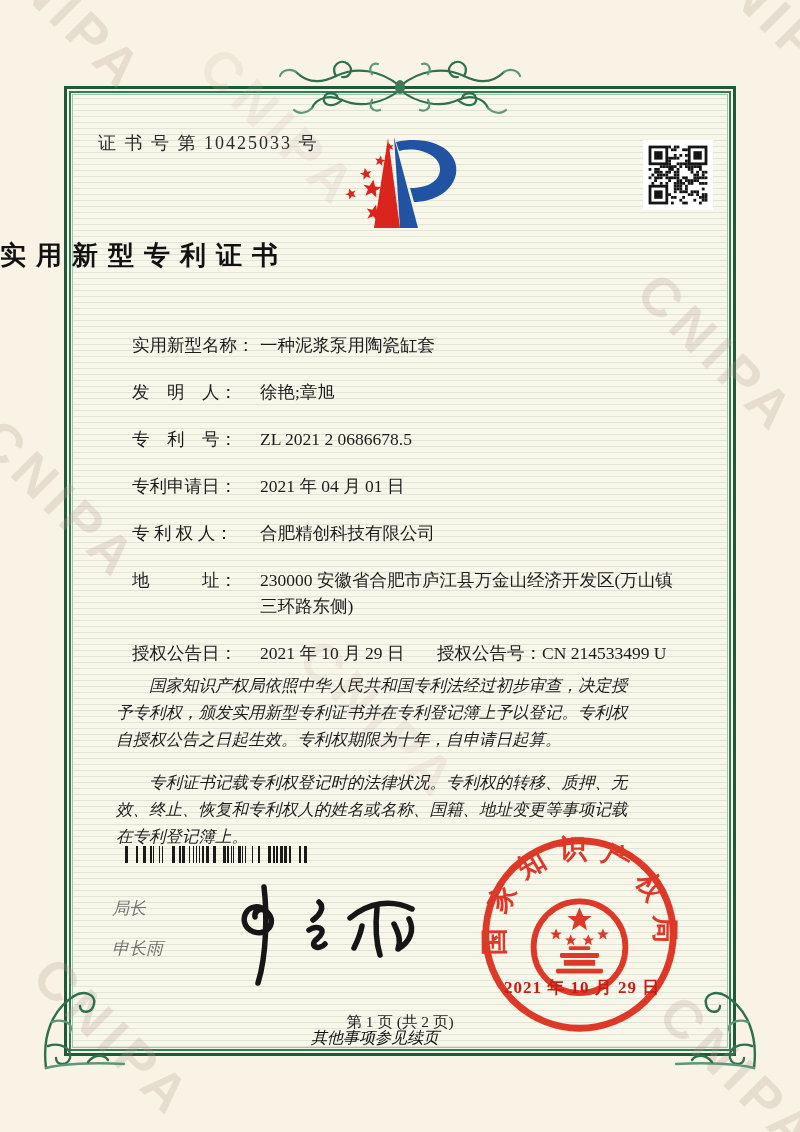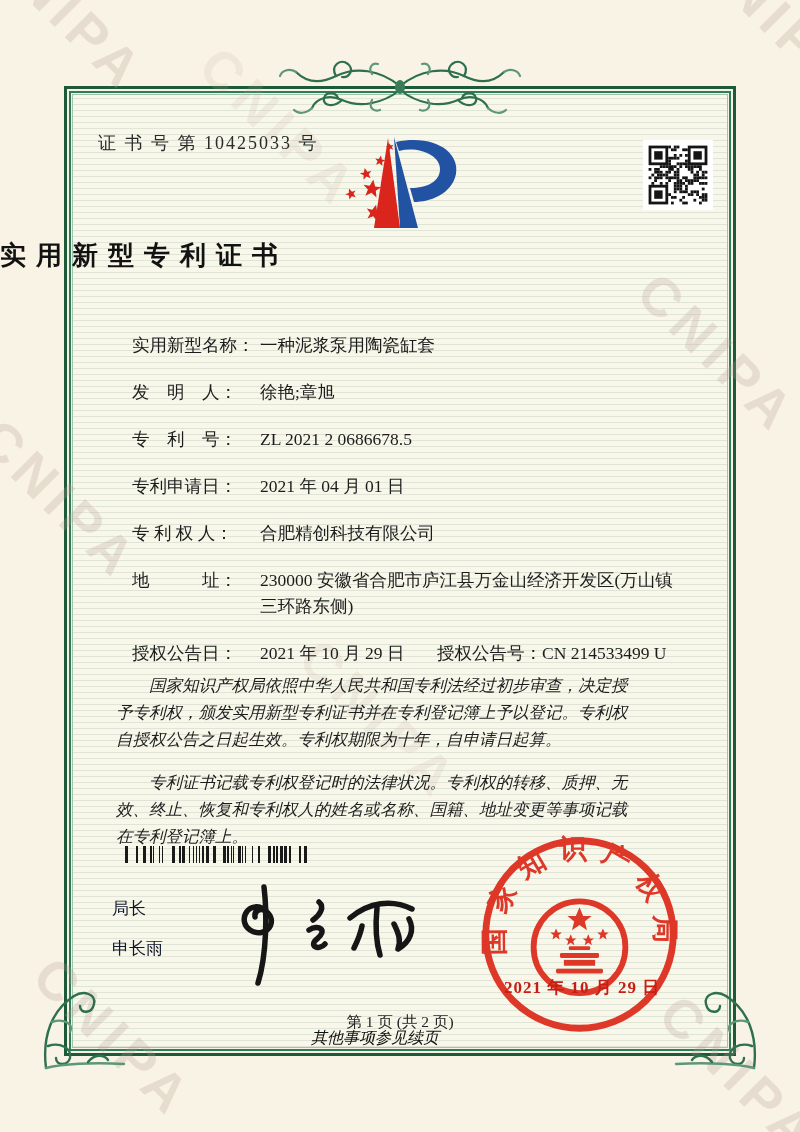--- a/index.html
+++ b/index.html
@@ -53,21 +53,21 @@
   .flabel{flex:0 0 128px;white-space:nowrap;}
   .fvalue{flex:1;}
   .grant-row{position:relative;}
   .grant-no{position:absolute;left:305px;top:0;white-space:nowrap;}
   .paras{left:100px;top:656px;width:550px;font-size:16.5px;line-height:27px;}
   .paras p{margin:16px;text-indent:2em;font-style:italic;}
   .barcode{left:110px;top:846px;width:206px;height:17px;}
   .director{
     left:112px;top:897px;
     font-family:"Liberation Sans","DejaVu Sans",sans-serif;
-    font-size:17px;color:#0f172a;
+    font-size:17px;color:#737373;font-style:italic;
   }
   .director .name{margin-top:17px;}
   .sig{left:224px;top:878px;}
   .seal{left:477px;top:832px;opacity:.93;}
   .seal-date{
     left:487px;top:976px;width:190px;text-align:center;
     color:#c81d12;font-weight:bold;font-size:17px;letter-spacing:1px;z-index:6;
   }
   .page-info{left:0;top:1012px;width:800px;text-align:center;font-size:15.5px;color:#222;}
   .cont-note{left:0;top:1028px;width:750px;text-align:center;font-size:16px;color:#111;font-style:italic;}

